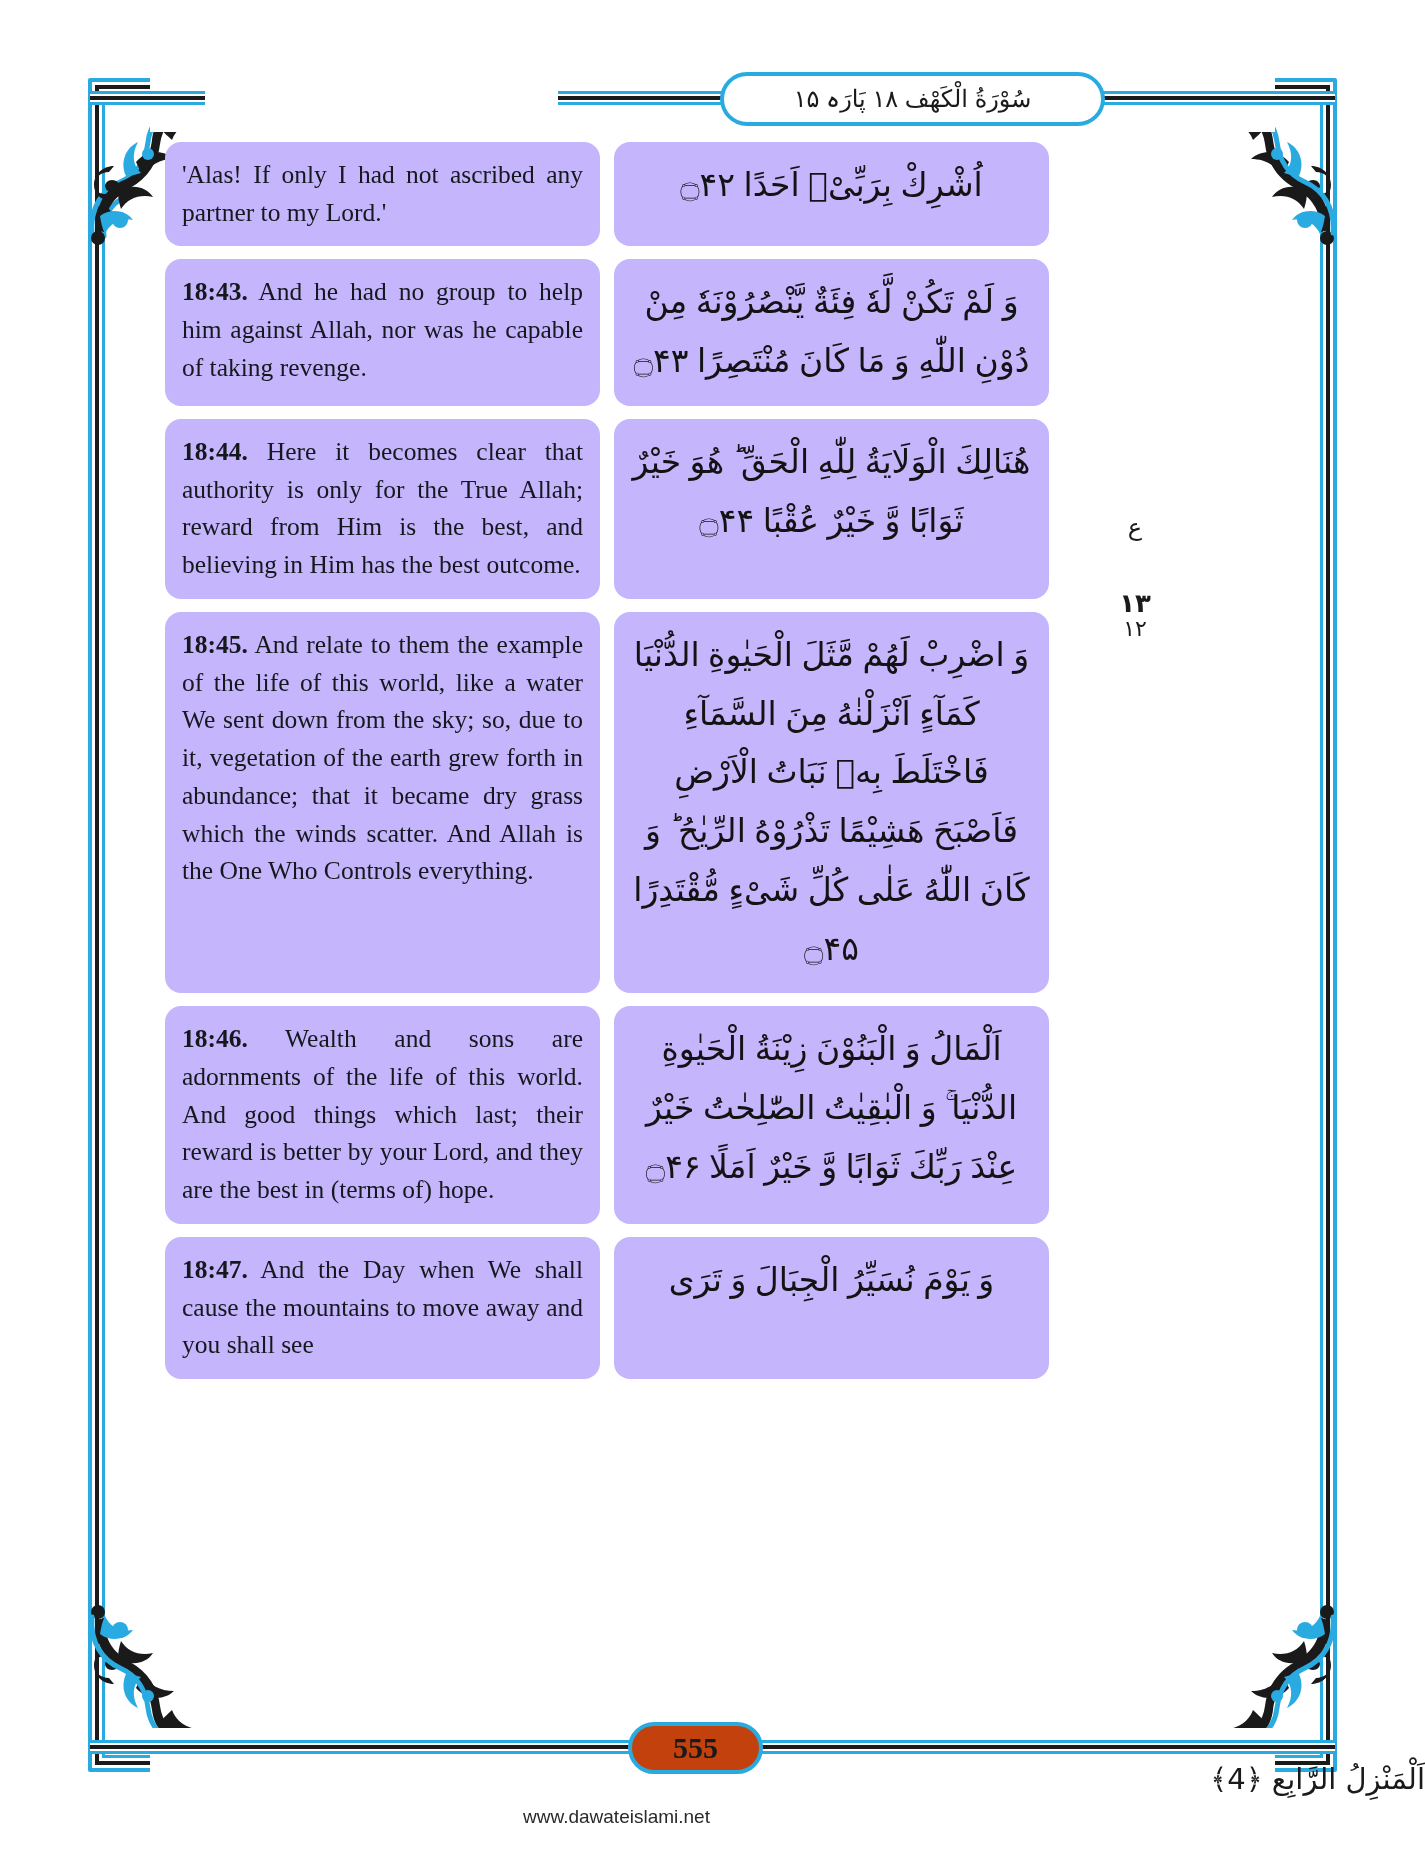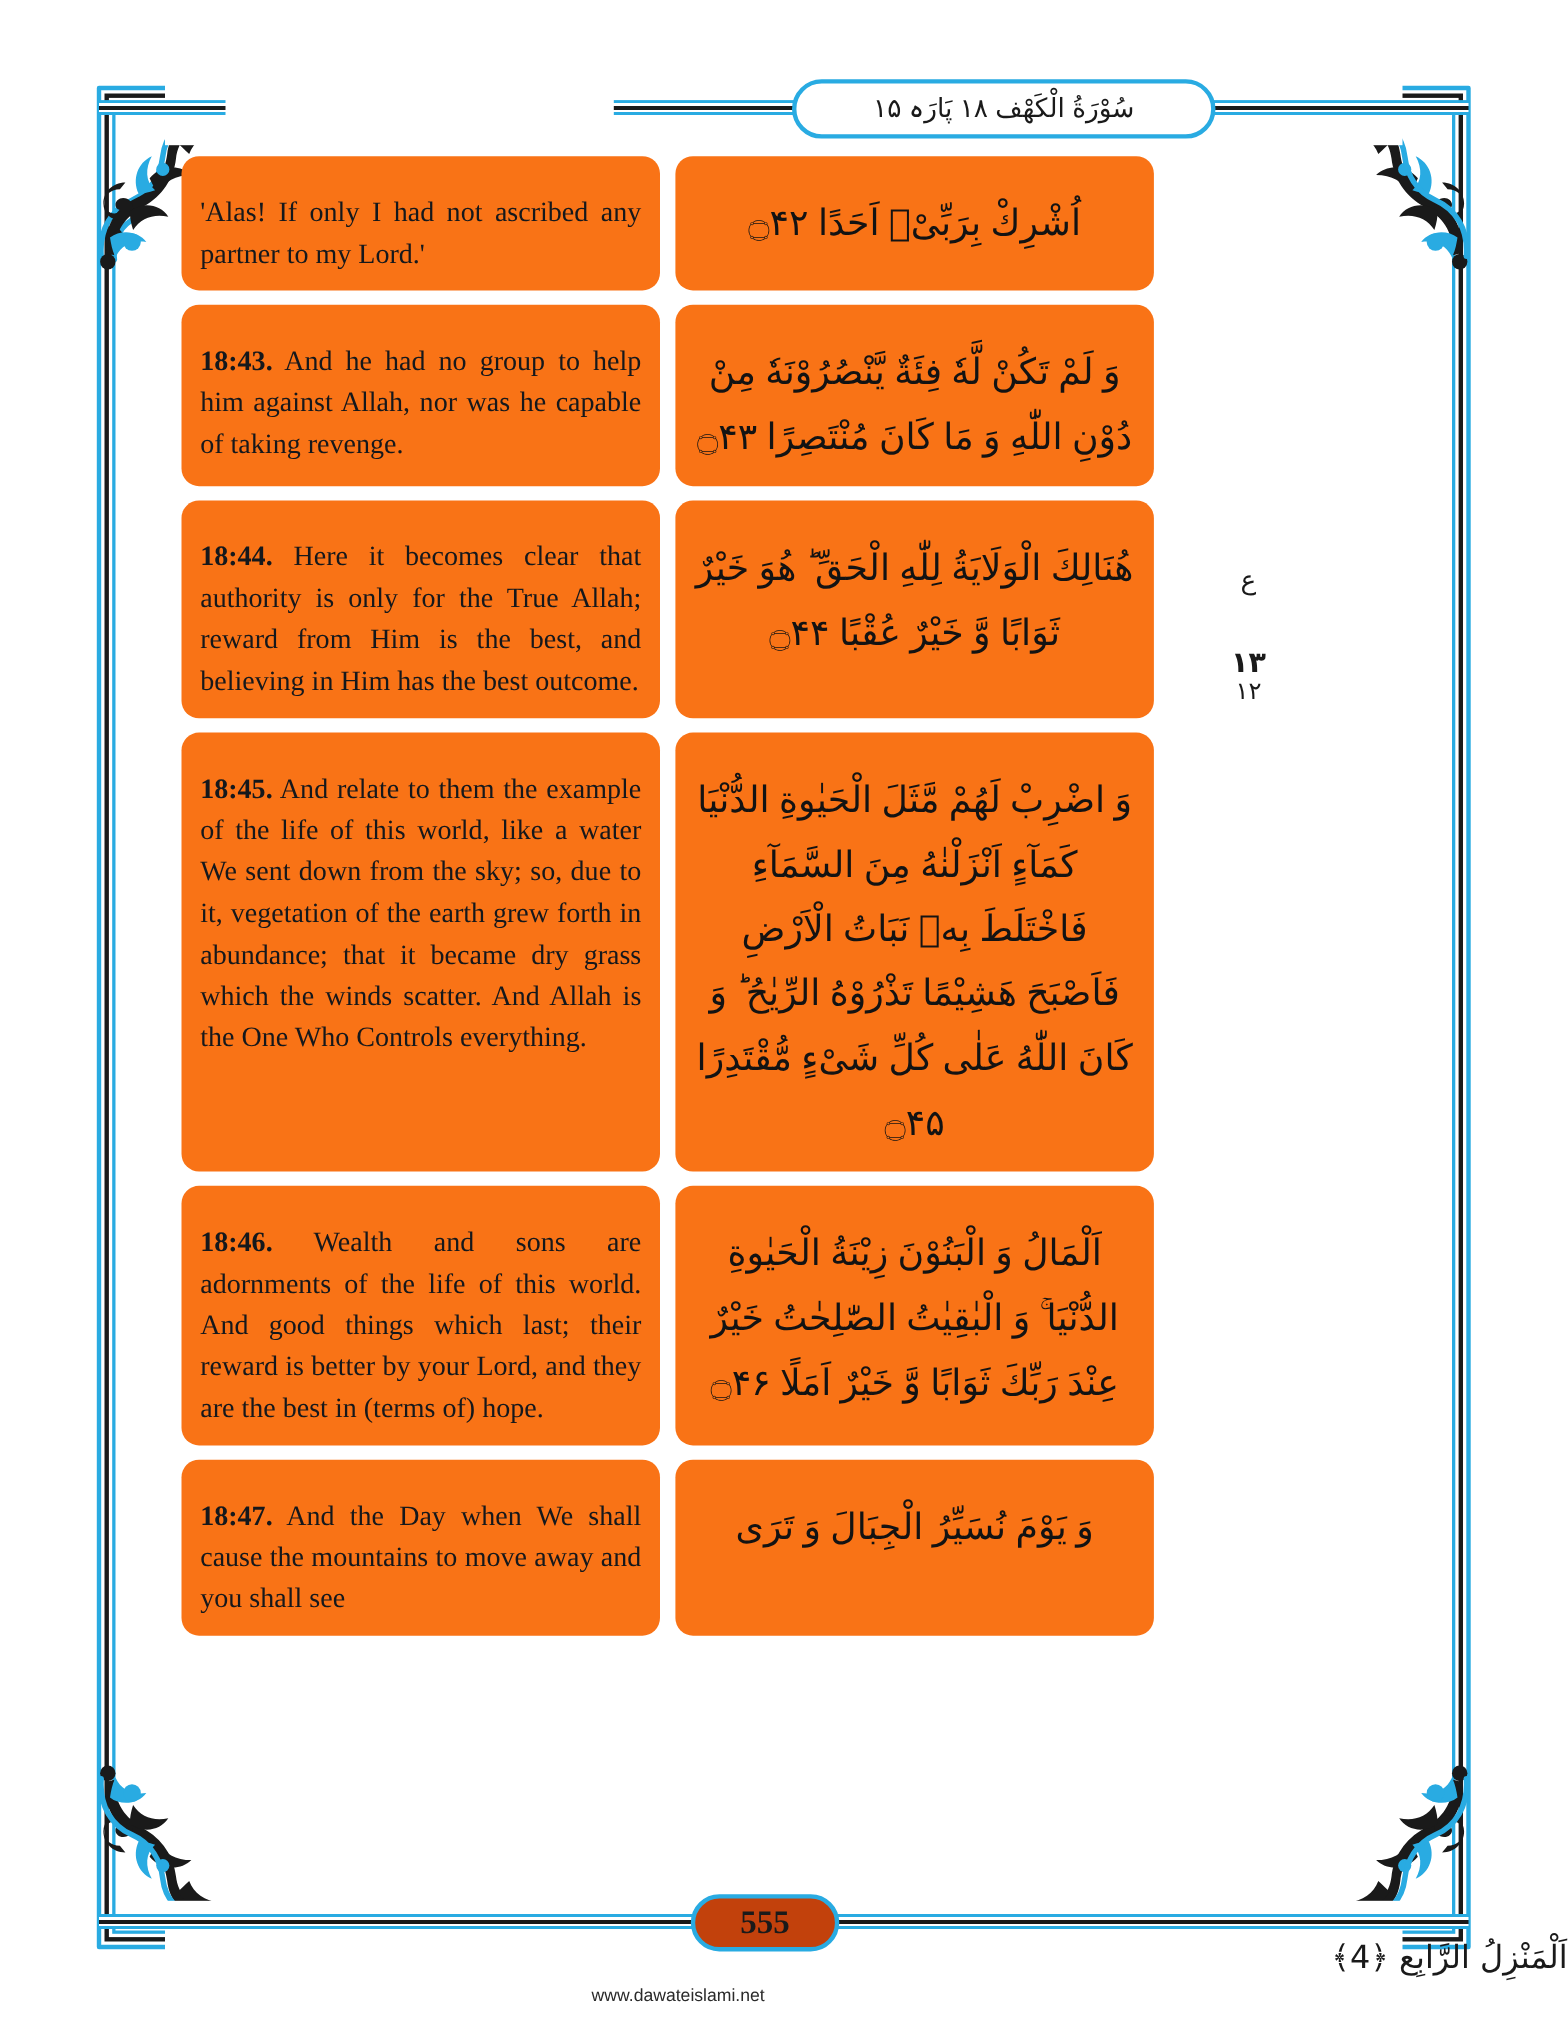--- a/index.html
+++ b/index.html
@@ -125,23 +125,23 @@
     left: 165px; top: 142px;
     width: 900px;
     height: 1285px;
   }
   .verse-row {
     display: flex;
     gap: 14px;
     margin-bottom: 13px;
   }
   .cell {
-    background: #f97316;
+    background: #c4b5fd;
     border-radius: 16px;
-    padding: 32px 17px 15px 17px;
+    padding: 14px 17px 15px 17px;
   }
   .cell.en {
     width: 435px;
     text-align: justify;
     text-justify: inter-word;
   }
   .cell.ar {
     width: 435px;
     direction: rtl;
     text-align: center;
@@ -233,21 +233,21 @@
     font-family: "DejaVu Sans", sans-serif;
     font-size: 29px;
     color: #1a1a1a;
     direction: rtl;
   }
   .site-line {
     position: absolute;
     left: 0; width: 1233px; top: 1806px;
     text-align: center;
     font-family: "Liberation Sans", sans-serif;
-    font-size: 16px;
+    font-size: 19px;
     color: #2a2a2a;
   }
 </style>
 </head>
 <body>
 
 <div class="page">
 
   <div class="frame-outer"></div>
   <div class="frame-mid"></div>

